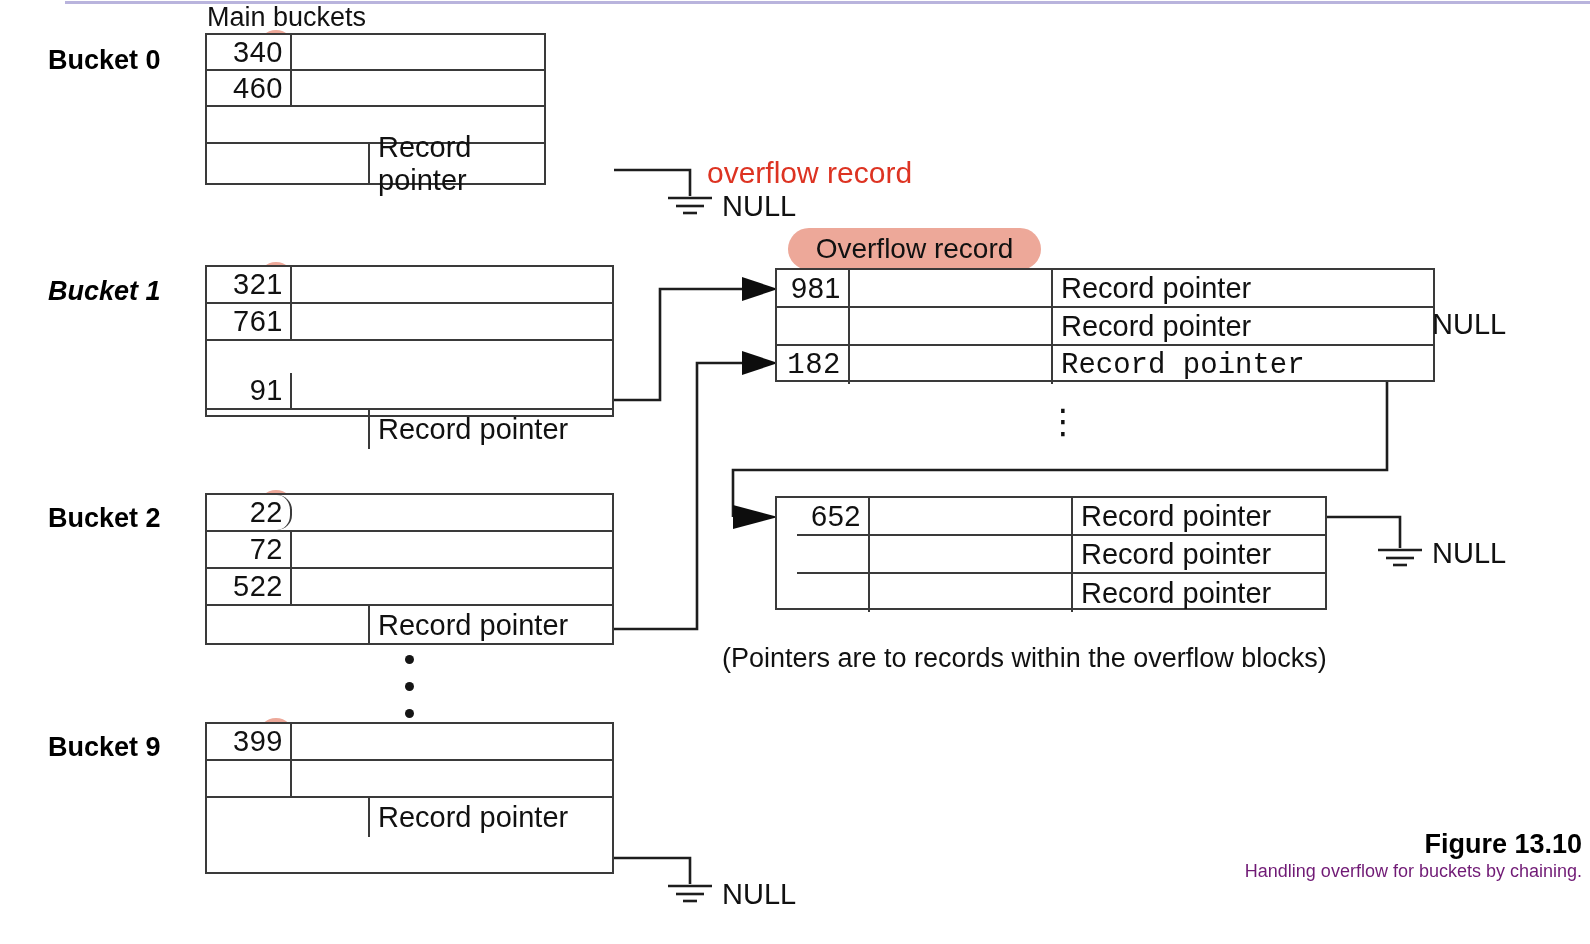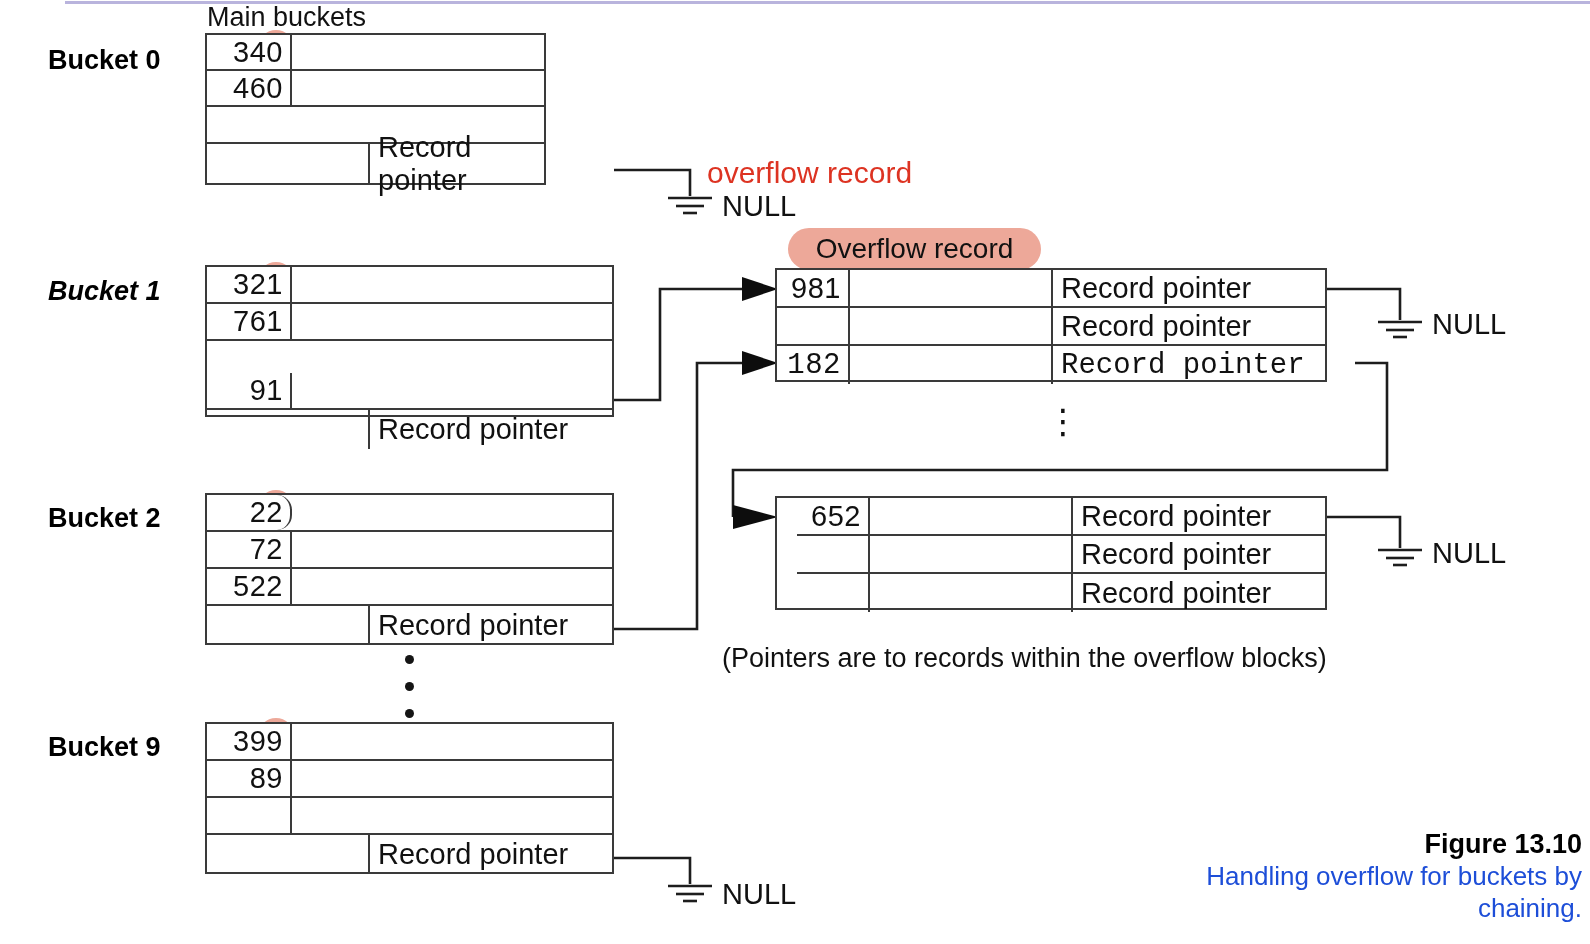--- a/index.html
+++ b/index.html
@@ -39,21 +39,21 @@
   }
   .pill-label{
     background:#eda899;border-radius:999px;
     display:flex;align-items:center;justify-content:center;
     font-size:28px;color:#111;white-space:nowrap;
   }
 
   
   .fig-cap{text-align:right;line-height:1.22;}
   .fig-cap .t{font-size:27px;font-weight:bold;color:#000;}
-  .fig-cap .s{font-size:26px;color:#1d4ed8;}
+  .fig-cap .s{font-size:18px;color:#701a75;}
 
   
   .vdots{display:flex;flex-direction:column;align-items:center;}
   .vdots i{width:9px;height:9px;border-radius:50%;background:#151515;display:block;margin-bottom:18px;}
   .ellipsis-glyph{font-size:34px;color:#111;line-height:1;}
 
   svg.lines{position:absolute;left:0;top:0;width:1590px;height:944px;overflow:visible;}
   svg.lines path,svg.lines line{fill:none;stroke:#1d1d1d;stroke-width:2.6;}
   svg.lines polygon{fill:#0d0d0d;}
 </style>
@@ -125,21 +125,21 @@
       <div class="cell blank vdiv" style="width:163px;"></div>
       <div class="cell rp" style="flex:1;">Record pointer</div>
     </div>
   </div>
   <div class="abs null-label" style="left:722px;top:190px;">NULL</div>
 
   <div class="abs overflow-record" style="left:707px;top:156px;">overflow record</div>
 
   <div class="abs pill-label" style="left:788px;top:228px;width:253px;height:42px;">Overflow record</div>
 
-  <div class="abs tbl" style="left:775px;top:268px;width:552px;height:114px;">
+  <div class="abs tbl" style="left:775px;top:268px;width:660px;height:114px;">
     <div class="row" style="height:38px;">
       <div class="cell key vdiv" style="width:73px;">981</div>
       <div class="cell blank vdiv" style="width:203px;"></div>
       <div class="cell rp" style="flex:1;">Record pointer</div>
     </div>
     <div class="row" style="height:38px;">
       <div class="cell key vdiv" style="width:73px;"></div>
       <div class="cell blank vdiv" style="width:203px;"></div>
       <div class="cell rp" style="flex:1;">Record pointer</div>
     </div>
@@ -223,24 +223,20 @@
   <div class="abs note" style="left:722px;top:643px;">(Pointers are to records within the overflow blocks)</div>
 
   <div class="abs bucket-label" style="left:48px;top:732px;">Bucket 9</div>
   <div class="abs pill" style="left:258px;top:718px;width:36px;height:90px;"></div>
   <div class="abs tbl" style="left:205px;top:722px;width:409px;height:152px;">
     <div class="row" style="height:37px;">
       <div class="cell key vdiv" style="width:85px;">399</div>
       <div class="cell blank" style="flex:1;"></div>
     </div>
     <div class="row" style="height:37px;">
-      <div class="cell key vdiv" style="width:85px;">89</div>
-      <div class="cell blank" style="flex:1;"></div>
-    </div>
-    <div class="row" style="height:37px;">
       <div class="cell blank vdiv" style="width:85px;"></div>
       <div class="cell blank" style="flex:1;"></div>
     </div>
     <div class="row" style="height:39px;">
       <div class="cell blank vdiv" style="width:163px;"></div>
       <div class="cell rp" style="flex:1;">Record pointer</div>
     </div>
   </div>
   <div class="abs null-label" style="left:722px;top:878px;">NULL</div>
 

